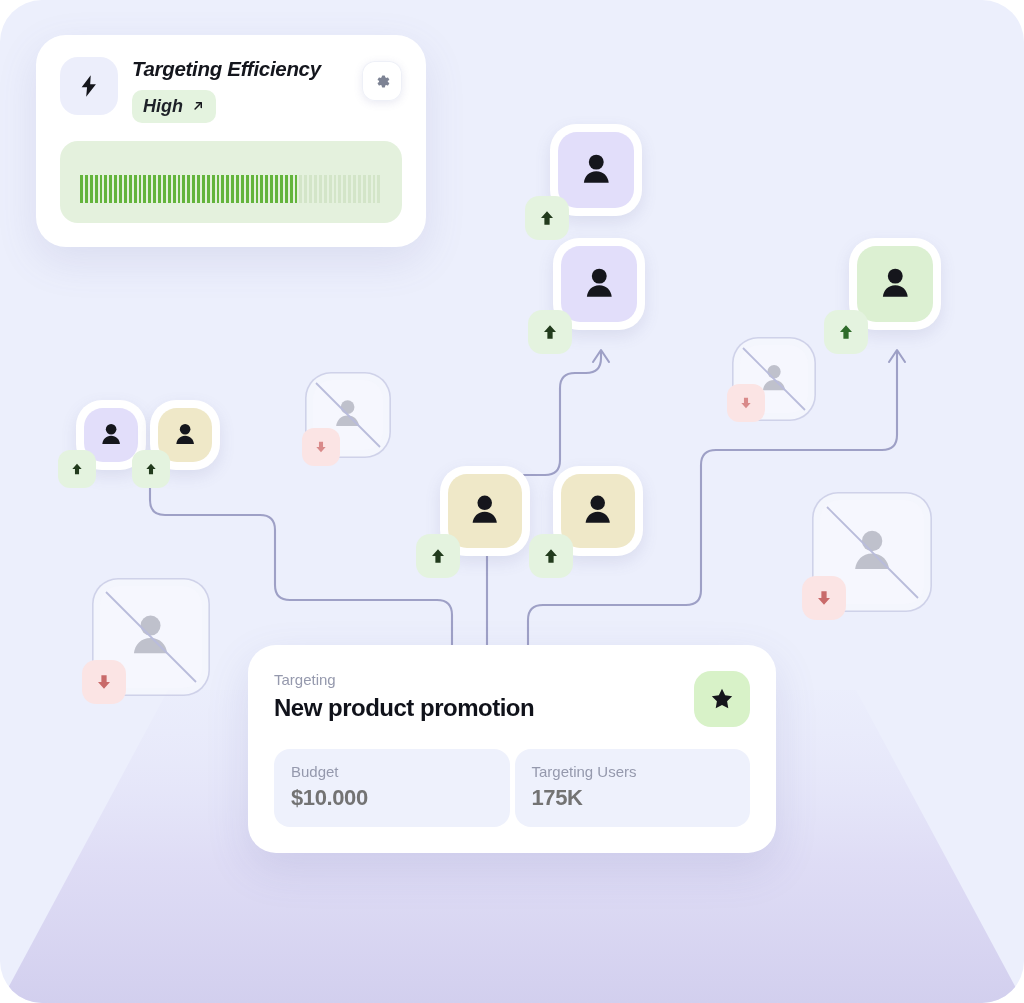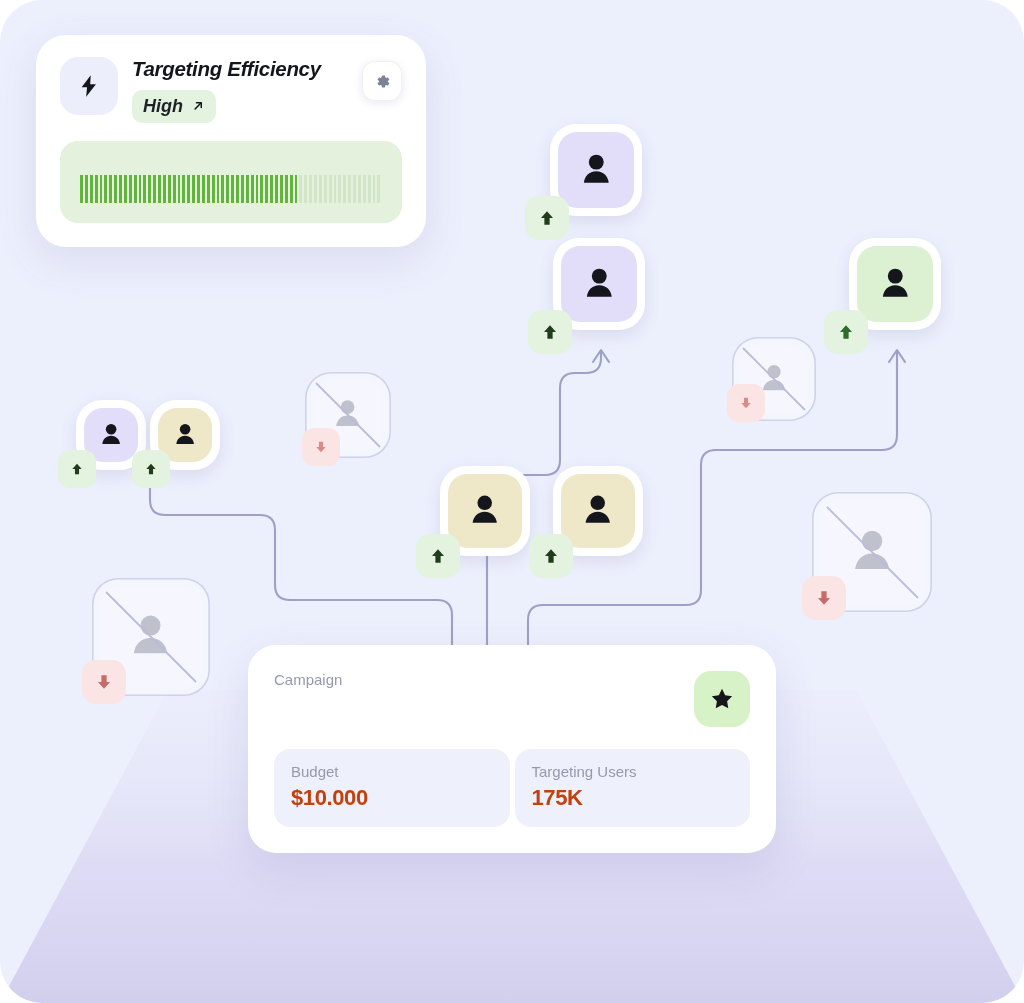--- a/index.html
+++ b/index.html
@@ -123,21 +123,21 @@
   .star-tile{
     width:56px;height:56px;border-radius:17px;background:#d8f2c8;
     display:flex;align-items:center;justify-content:center;flex:0 0 auto;
   }
   .star-tile svg{width:26px;height:26px;}
   .cc-stats{display:flex;gap:5px;margin-top:22px;}
   .stat{
     flex:1 1 0;background:#eef1fc;border-radius:16px;padding:14px 17px 16px 17px;
   }
   .stat-label{font-size:15px;color:#9599ad;font-weight:400;margin-bottom:5px;}
-  .stat-value{font-size:22px;font-weight:700;color:#c2410c;letter-spacing:-.4px;}
+  .stat-value{font-size:22px;font-weight:700;color:#737373;letter-spacing:-.4px;}
 </style>
 </head>
 <body>
 
 <div id="stage">
 
   <svg id="cone" viewBox="0 0 1024 313" preserveAspectRatio="none">
     <defs>
       <linearGradient id="coneGrad" x1="0" y1="0" x2="0" y2="1">
         <stop offset="0%" stop-color="#e7e9fb" stop-opacity="0.25"></stop>
@@ -437,21 +437,22 @@
           <i class="off" style="margin-right: 2px;"></i>
           <i class="off" style="margin-right: 2px;"></i>
           <i class="off" style="margin-right: 2px;"></i>
         </div>
     </div>
   </div>
 
   <div id="ccard">
     <div class="cc-head">
       <div>
-        <div class="cc-kicker">Campaign</div>
+        <div class="cc-kicker">Targeting</div>
+        <div class="cc-title">New product promotion</div>
       </div>
       <div class="star-tile">
         <svg viewBox="0 0 24 24">
           <path d="M12 2.6l2.9 5.9 6.5.95-4.7 4.6 1.1 6.5L12 17.5l-5.8 3.05 1.1-6.5-4.7-4.6 6.5-.95z" fill="#15161c"></path>
         </svg>
       </div>
     </div>
     <div class="cc-stats">
       <div class="stat">
         <div class="stat-label">Budget</div>

